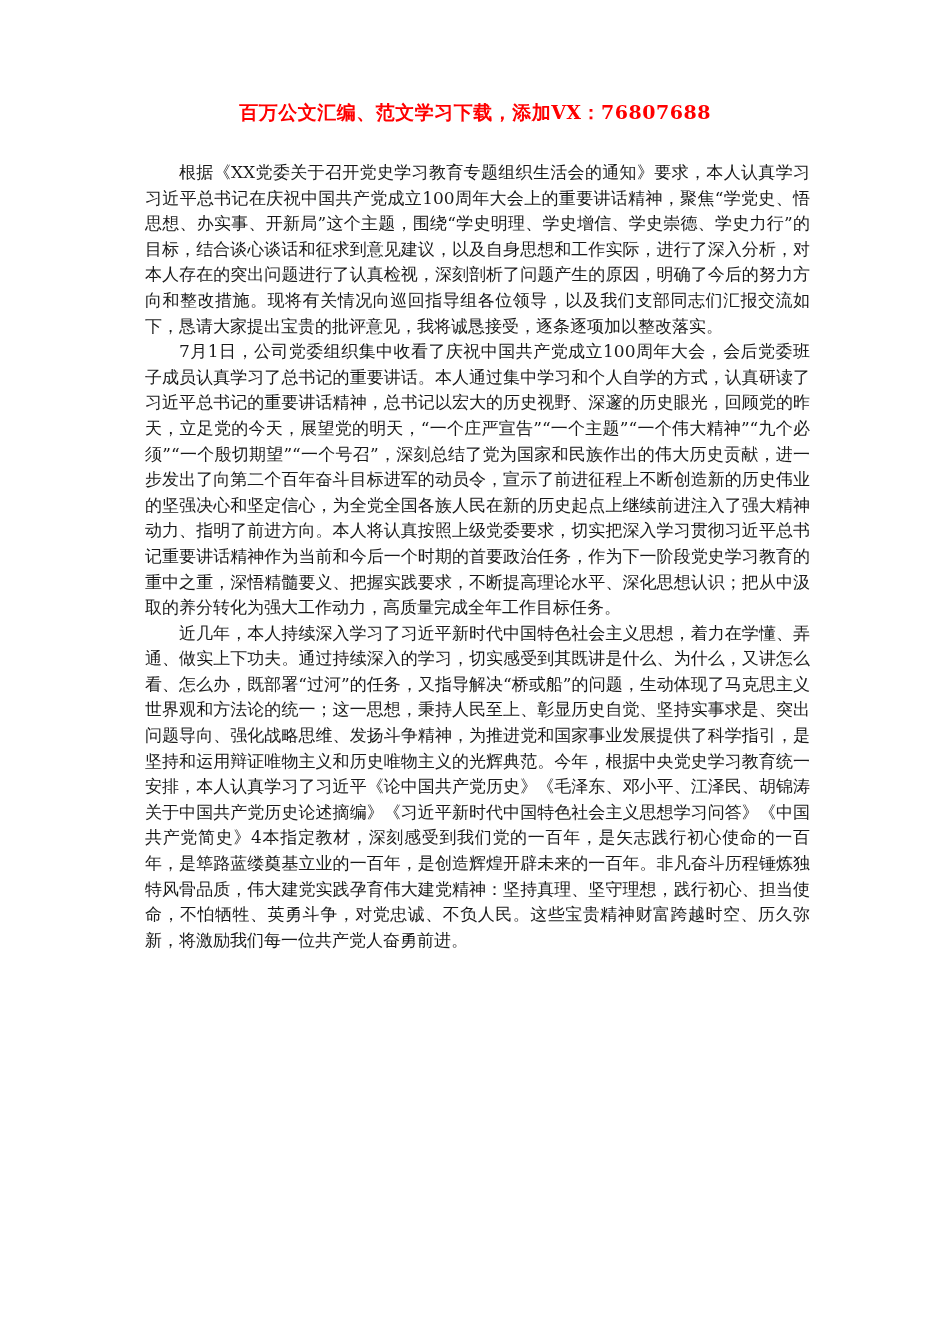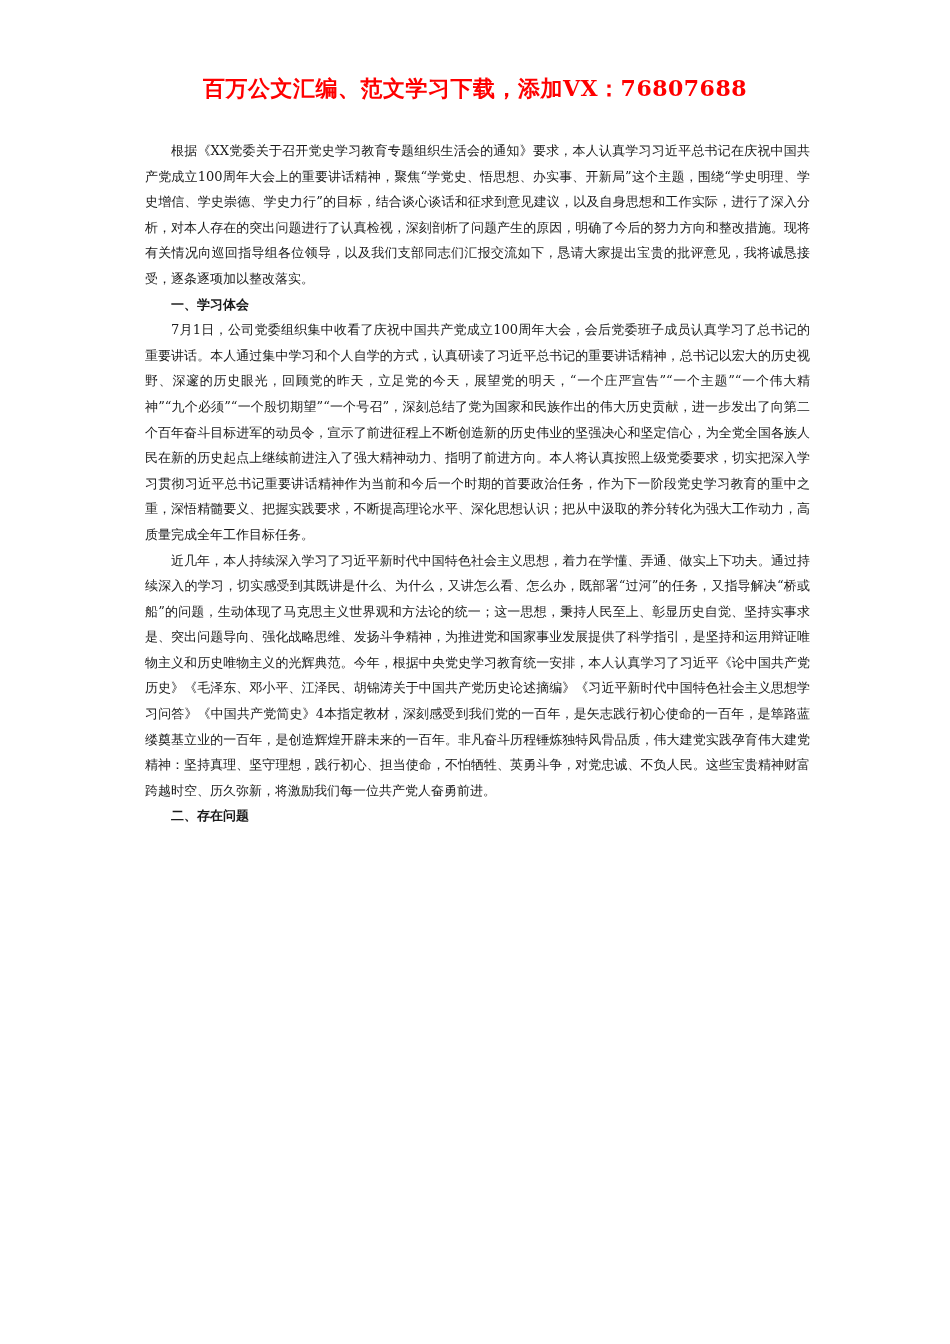--- a/index.html
+++ b/index.html
@@ -10,61 +10,59 @@
   .page {
     position: relative;
     width: 950px;
     height: 1344px;
     margin: 0 auto;
     background: #ffffff;
     overflow: hidden;
     font-family: "DejaVu Serif", "Liberation Serif", serif;
   }
   .promo {
-    padding-top: 74px;
+    padding-top: 100px;
     text-align: center;
-    font-size: 22px;
+    font-size: 19px;
     font-weight: bold;
     letter-spacing: 0.5px;
     color: #ff0000;
     font-family: "DejaVu Serif", "Liberation Serif", serif;
   }
   .content {
     margin-top: 34px;
     padding-left: 145px;
     padding-right: 140px;
     color: #1a1a1a;
   }
   .para {
     margin: 0;
-    font-size: 13px;
+    font-size: 17px;
     line-height: 25.6px;
     text-align: justify;
     text-indent: 2em;
     word-break: break-all;
   }
   .para.bold {
     font-weight: bold;
   }
 </style>
 </head>
 <body>
 
 <div class="page">
 
   <div class="promo">百万公文汇编、范文学习下载，添加VX：76807688</div>
 
   <div class="content">
 
     <p class="para">根据《XX党委关于召开党史学习教育专题组织生活会的通知》要求，本人认真学习习近平总书记在庆祝中国共产党成立100周年大会上的重要讲话精神，聚焦“学党史、悟思想、办实事、开新局”这个主题，围绕“学史明理、学史增信、学史崇德、学史力行”的目标，结合谈心谈话和征求到意见建议，以及自身思想和工作实际，进行了深入分析，对本人存在的突出问题进行了认真检视，深刻剖析了问题产生的原因，明确了今后的努力方向和整改措施。现将有关情况向巡回指导组各位领导，以及我们支部同志们汇报交流如下，恳请大家提出宝贵的批评意见，我将诚恳接受，逐条逐项加以整改落实。</p>
 
-    <p class="para bold">一、学习体会</p>
 
 
     <p class="para">7月1日，公司党委组织集中收看了庆祝中国共产党成立100周年大会，会后党委班子成员认真学习了总书记的重要讲话。本人通过集中学习和个人自学的方式，认真研读了习近平总书记的重要讲话精神，总书记以宏大的历史视野、深邃的历史眼光，回顾党的昨天，立足党的今天，展望党的明天，“一个庄严宣告”“一个主题”“一个伟大精神”“九个必须”“一个殷切期望”“一个号召”，深刻总结了党为国家和民族作出的伟大历史贡献，进一步发出了向第二个百年奋斗目标进军的动员令，宣示了前进征程上不断创造新的历史伟业的坚强决心和坚定信心，为全党全国各族人民在新的历史起点上继续前进注入了强大精神动力、指明了前进方向。本人将认真按照上级党委要求，切实把深入学习贯彻习近平总书记重要讲话精神作为当前和今后一个时期的首要政治任务，作为下一阶段党史学习教育的重中之重，深悟精髓要义、把握实践要求，不断提高理论水平、深化思想认识；把从中汲取的养分转化为强大工作动力，高质量完成全年工作目标任务。</p>
 
 
     <p class="para">近几年，本人持续深入学习了习近平新时代中国特色社会主义思想，着力在学懂、弄通、做实上下功夫。通过持续深入的学习，切实感受到其既讲是什么、为什么，又讲怎么看、怎么办，既部署“过河”的任务，又指导解决“桥或船”的问题，生动体现了马克思主义世界观和方法论的统一；这一思想，秉持人民至上、彰显历史自觉、坚持实事求是、突出问题导向、强化战略思维、发扬斗争精神，为推进党和国家事业发展提供了科学指引，是坚持和运用辩证唯物主义和历史唯物主义的光辉典范。今年，根据中央党史学习教育统一安排，本人认真学习了习近平《论中国共产党历史》《毛泽东、邓小平、江泽民、胡锦涛关于中国共产党历史论述摘编》《习近平新时代中国特色社会主义思想学习问答》《中国共产党简史》4本指定教材，深刻感受到我们党的一百年，是矢志践行初心使命的一百年，是筚路蓝缕奠基立业的一百年，是创造辉煌开辟未来的一百年。非凡奋斗历程锤炼独特风骨品质，伟大建党实践孕育伟大建党精神：坚持真理、坚守理想，践行初心、担当使命，不怕牺牲、英勇斗争，对党忠诚、不负人民。这些宝贵精神财富跨越时空、历久弥新，将激励我们每一位共产党人奋勇前进。</p>
 
-    <p class="para bold">二、存在问题</p>
 
   </div>
 </div>
 
 </body></html>

